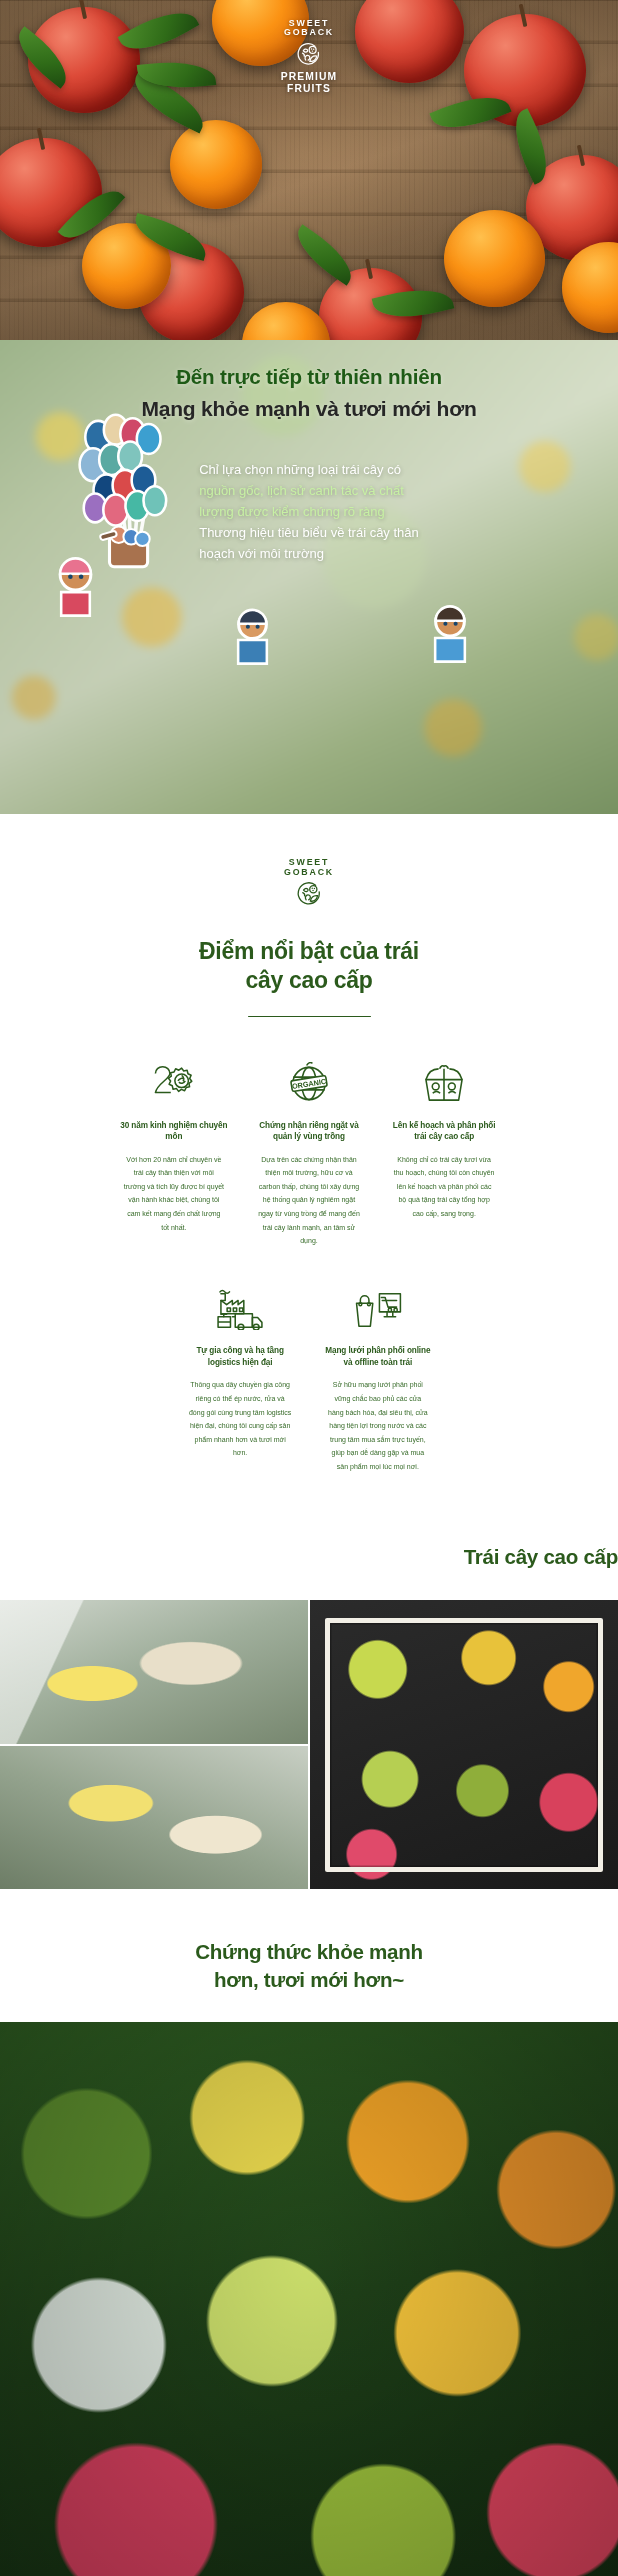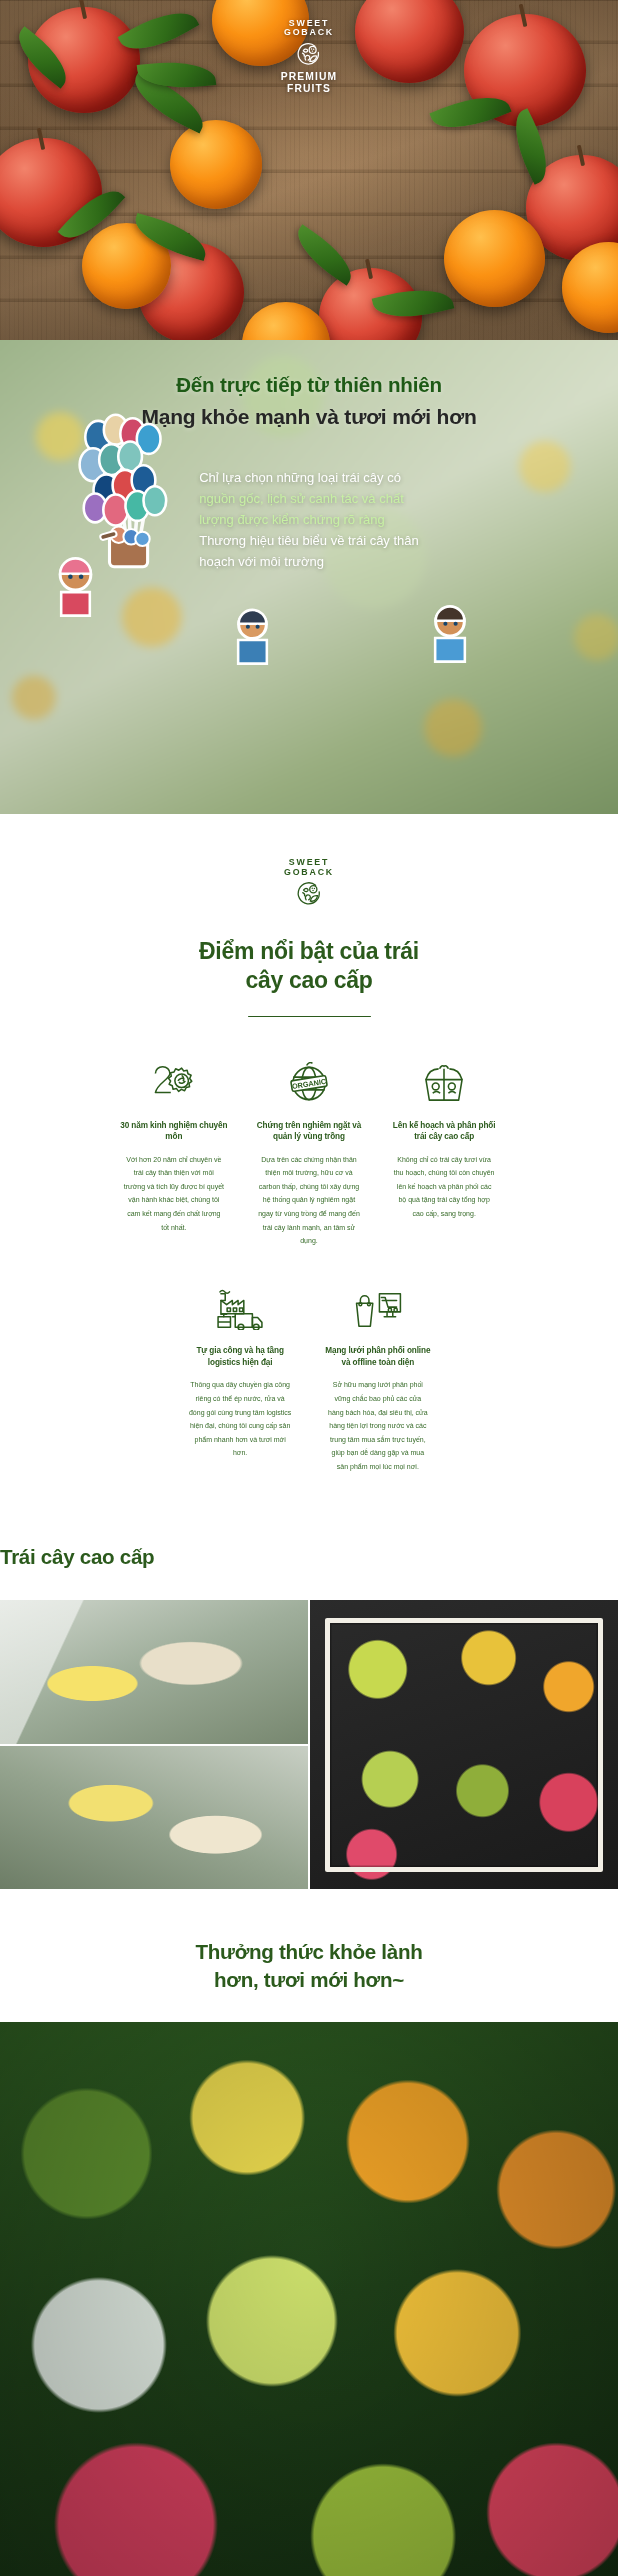--- a/index.html
+++ b/index.html
@@ -97,21 +97,21 @@
     filter:blur(4.6px);
     transform:scale(1.06);
   }
   .nature-bg:after {
     content:""; position:absolute; inset:-20.6px;
     background:linear-gradient(180deg, rgba(255,255,255,.10) 0%, rgba(60,80,40,.18) 100%);
   }
   .nature-inner {
     position:absolute; inset:0; z-index:6;
     display:flex; flex-direction:column; align-items:center;
-    padding-top:32px;
+    padding-top:24px;
   }
   .nat-h1 {
     font-size:20.6px; font-weight:700; letter-spacing:-0.2px;
     color:#1e5a16; line-height:1.22;
     text-shadow:0 1px 5.2px rgba(255,255,255,.42);
   }
   .nat-h2 {
     margin-top:7.2px;
     font-size:21px; font-weight:700; letter-spacing:-0.2px;
     color:#262626; line-height:1.22;
@@ -161,21 +161,21 @@
     font-size:8.2px; font-weight:700; color:#2b5a1c;
     line-height:1.38; letter-spacing:-0.1px; max-width:111px;
   }
   .card-p {
     margin-top:10.3px;
     font-size:7px; font-weight:400; color:#376b29;
     line-height:1.95; max-width:103px;
   }
 
   
-  .enjoy { padding:49px 0 0; background:#fff; text-align:left; }
+  .enjoy { padding:49px 0 0; background:#fff; text-align:right; }
   .enjoy-title {
     font-size:20.6px; font-weight:700; color:#2b5a1c;
     line-height:1.32; letter-spacing:-0.3px;
   }
   .collage {
     margin-top:30px; display:grid;
     grid-template-columns:1fr 1fr; gap:2.1px;
     width:618px; height:289px;
   }
   .col-left { display:grid; grid-template-rows:1fr 1fr; gap:2.1px; }
@@ -417,21 +417,21 @@
       <div class="card-icon">
         <svg width="44" height="43" viewBox="0 0 88 88" fill="none" stroke="#2b5a1c" stroke-width="3.2" stroke-linecap="round">
           <circle cx="44" cy="44" r="33"></circle>
           <ellipse cx="44" cy="44" rx="15" ry="33"></ellipse>
           <path d="M13 31h62M13 57h62"></path>
           <path d="M40 6c2-4 6-6 10-4"></path>
           <rect x="8" y="33" width="72" height="22" rx="4" fill="#ffffff" transform="rotate(-9 44 44)"></rect>
           <text x="44" y="50" font-family="Liberation Sans, sans-serif" font-size="15" font-weight="700" fill="#2b5a1c" stroke="none" text-anchor="middle" transform="rotate(-9 44 44)">ORGANIC</text>
         </svg>
       </div>
-      <div class="card-h">Chứng trên nghiêm ngặt và quản lý vùng trồng</div>
+      <div class="card-h">Chứng nhận riêng ngặt và quản lý vùng trồng</div>
       <div class="card-p">Dựa trên các chứng nhận thân thiện môi trường, hữu cơ và carbon thấp, chúng tôi xây dựng hệ thống quản lý nghiêm ngặt ngay từ vùng trồng để mang đến trái cây lành mạnh, an tâm sử dụng.</div>
     </div>
 
     <div class="card">
       <div class="card-icon">
         <svg width="46" height="42" viewBox="0 0 94 86" fill="none" stroke="#2b5a1c" stroke-width="3.2" stroke-linejoin="round">
           <path d="M10 34h74l-7 42H17z"></path>
           <path d="M10 34c4-14 14-22 26-22M84 34c-4-14-14-22-26-22"></path>
           <path d="M47 12v64"></path>
           <circle cx="30" cy="48" r="7"></circle>
@@ -476,21 +476,21 @@
           <path d="M66 58h24M72 48v10M84 48v10"></path>
           <path d="M60 18h8l6 20h18M62 24h30"></path>
           <circle cx="78" cy="44" r="3.5"></circle>
             <circle cx="90" cy="44" r="3.5"></circle>
           <path d="M8 30h34l-5 48H13z"></path>
           <path d="M16 30v-7a9 9 0 0 1 18 0v7"></path>
           <circle cx="16" cy="32" r="3"></circle>
             <circle cx="34" cy="32" r="3"></circle>
         </svg>
       </div>
-      <div class="card-h">Mạng lưới phân phối online và offline toàn diện</div>
+      <div class="card-h">Mạng lưới phân phối online và offline toàn trái</div>
       <div class="card-p">Sở hữu mạng lưới phân phối vững chắc bao phủ các cửa hàng bách hóa, đại siêu thị, cửa hàng tiện lợi trong nước và các trung tâm mua sắm trực tuyến, giúp bạn dễ dàng gặp và mua sản phẩm mọi lúc mọi nơi.</div>
     </div>
   </div>
 </section>
 
 <section class="enjoy">
   <h2 class="enjoy-title">
     <span>Trái cây cao cấp</span><br>
   </h2>
 
@@ -500,18 +500,18 @@
       <div class="photo ph-pack-bot"></div>
     </div>
     <div class="photo ph-giftbox">
       <div class="box-frame"></div>
     </div>
   </div>
 </section>
 
 <section class="healthy">
   <h2 class="healthy-title">
-    <span>Thưởng thức khỏe lành</span><br>
+    <span>Chứng thức khỏe mạnh</span><br>
     <span>hơn, tươi mới hơn~</span>
   </h2>
   <div class="hero-photo"></div>
 </section>
 
 
 </body></html>

